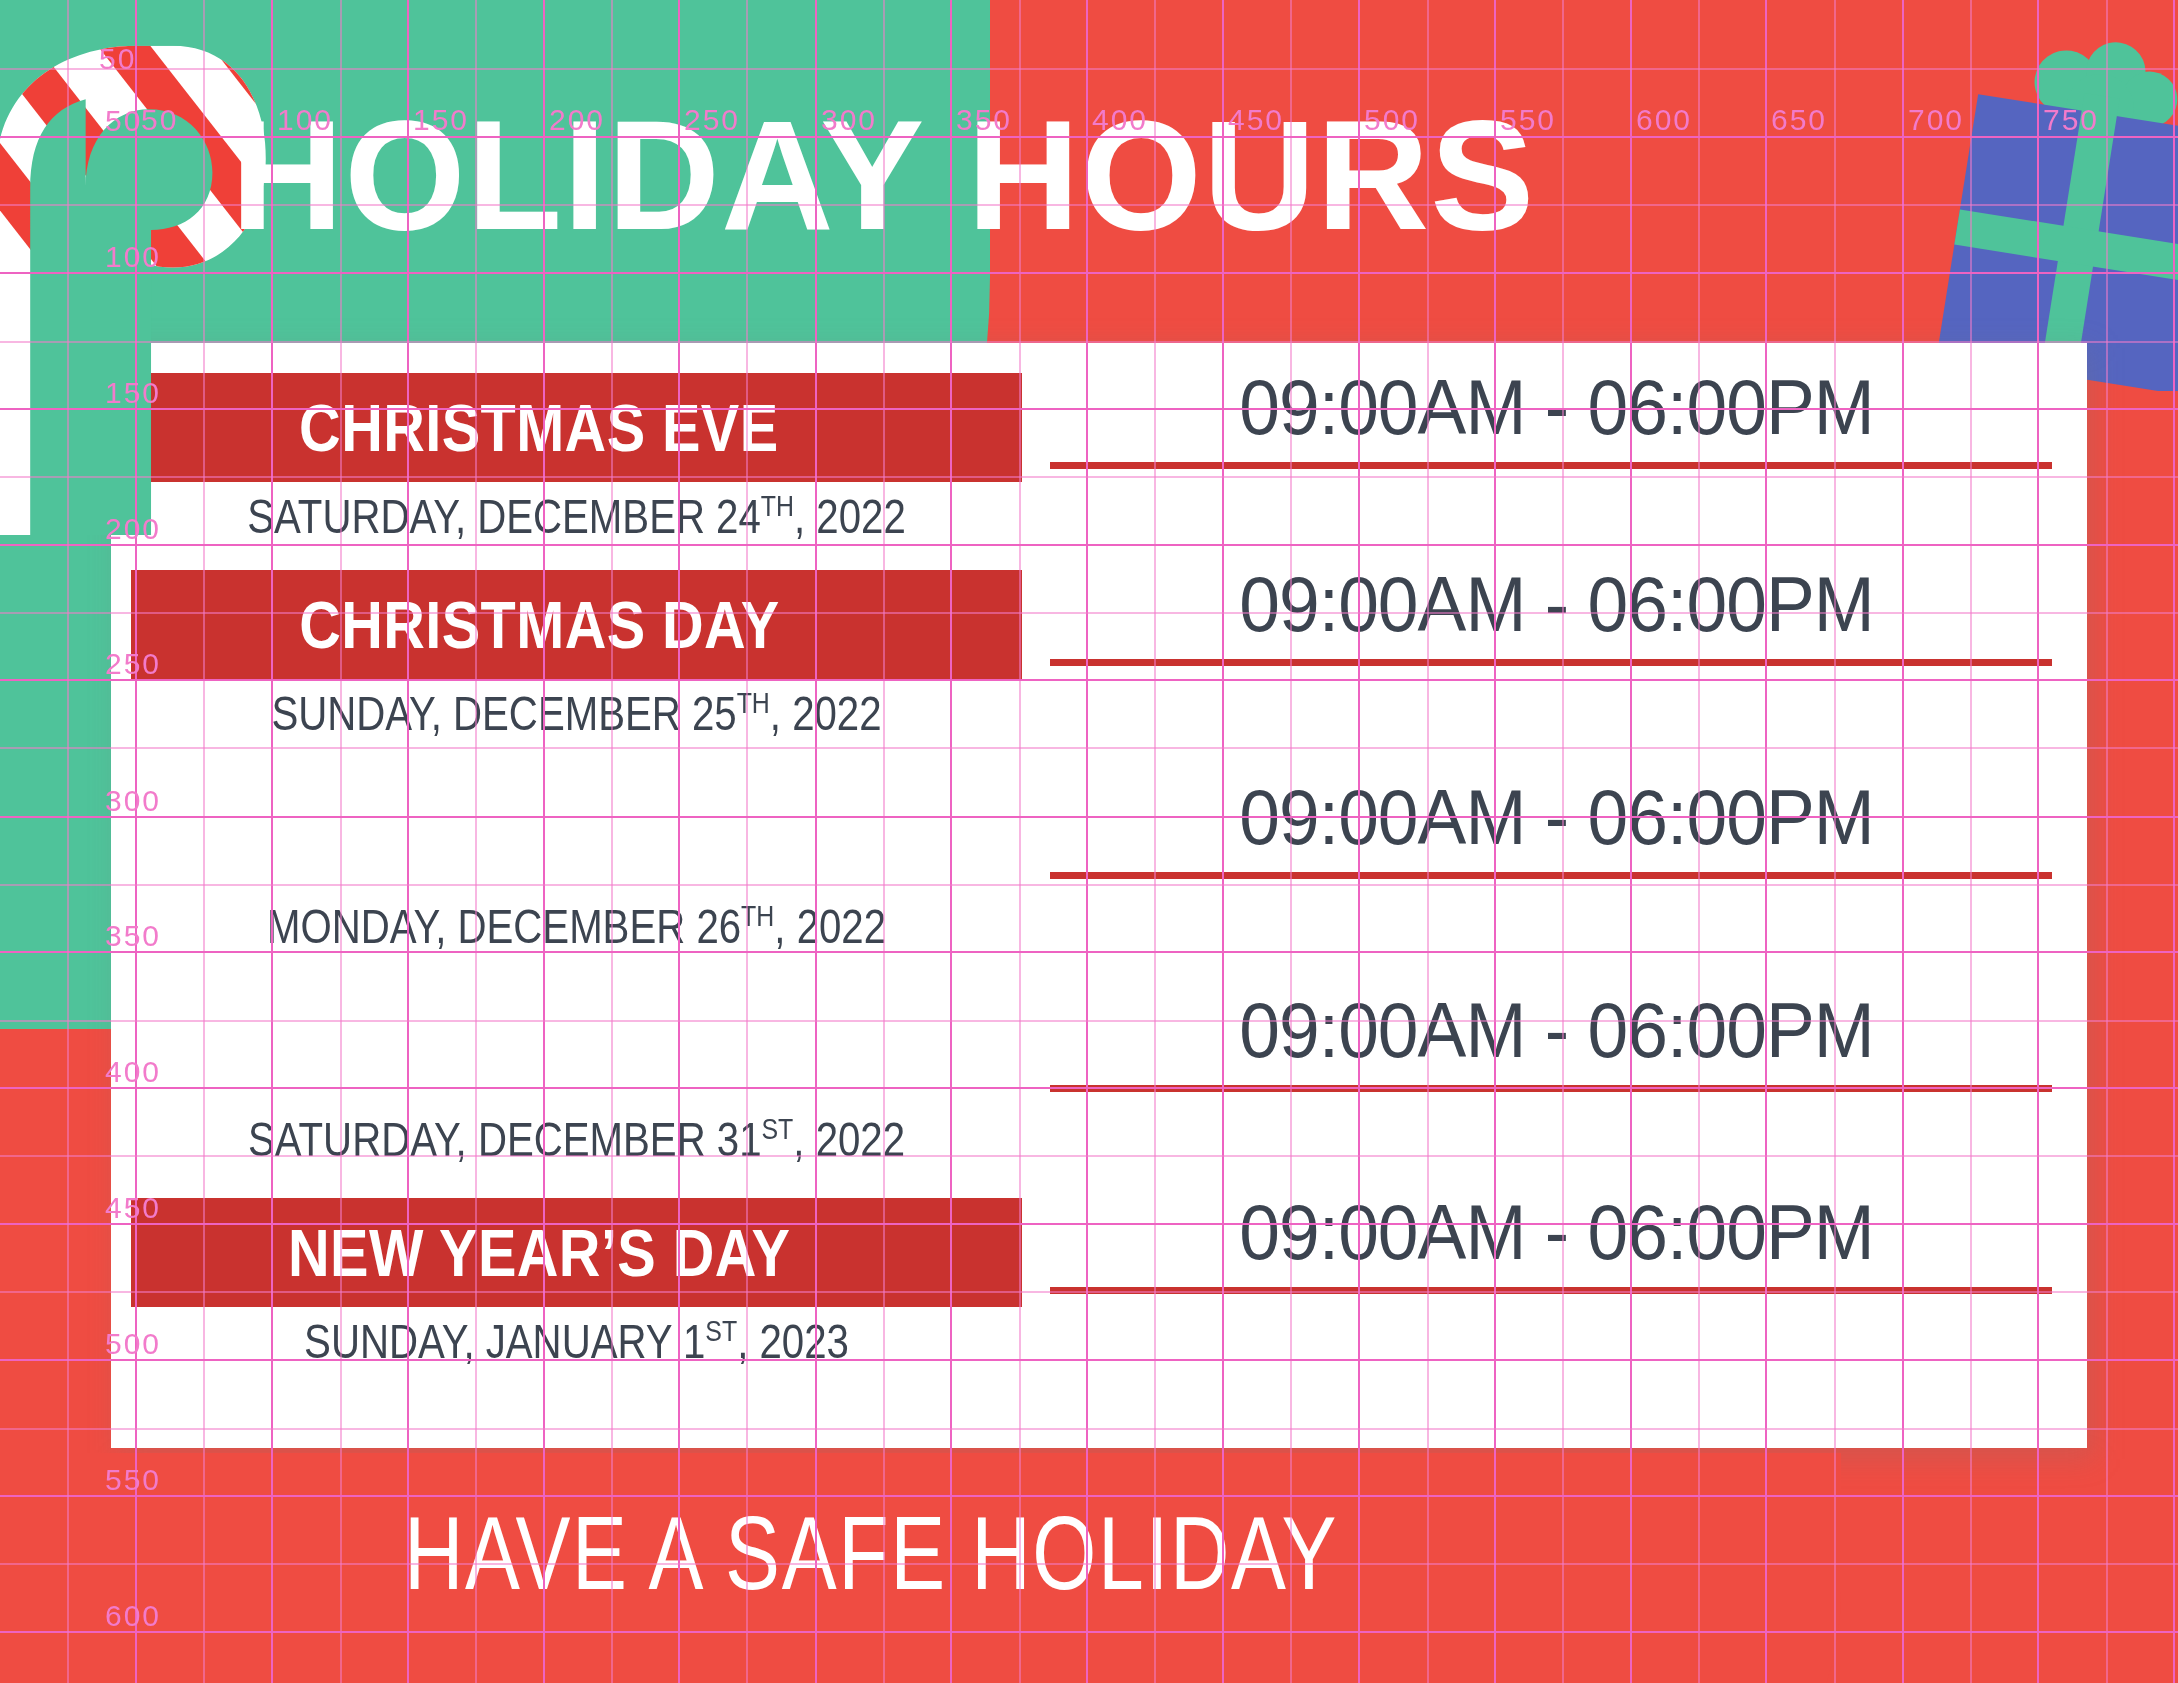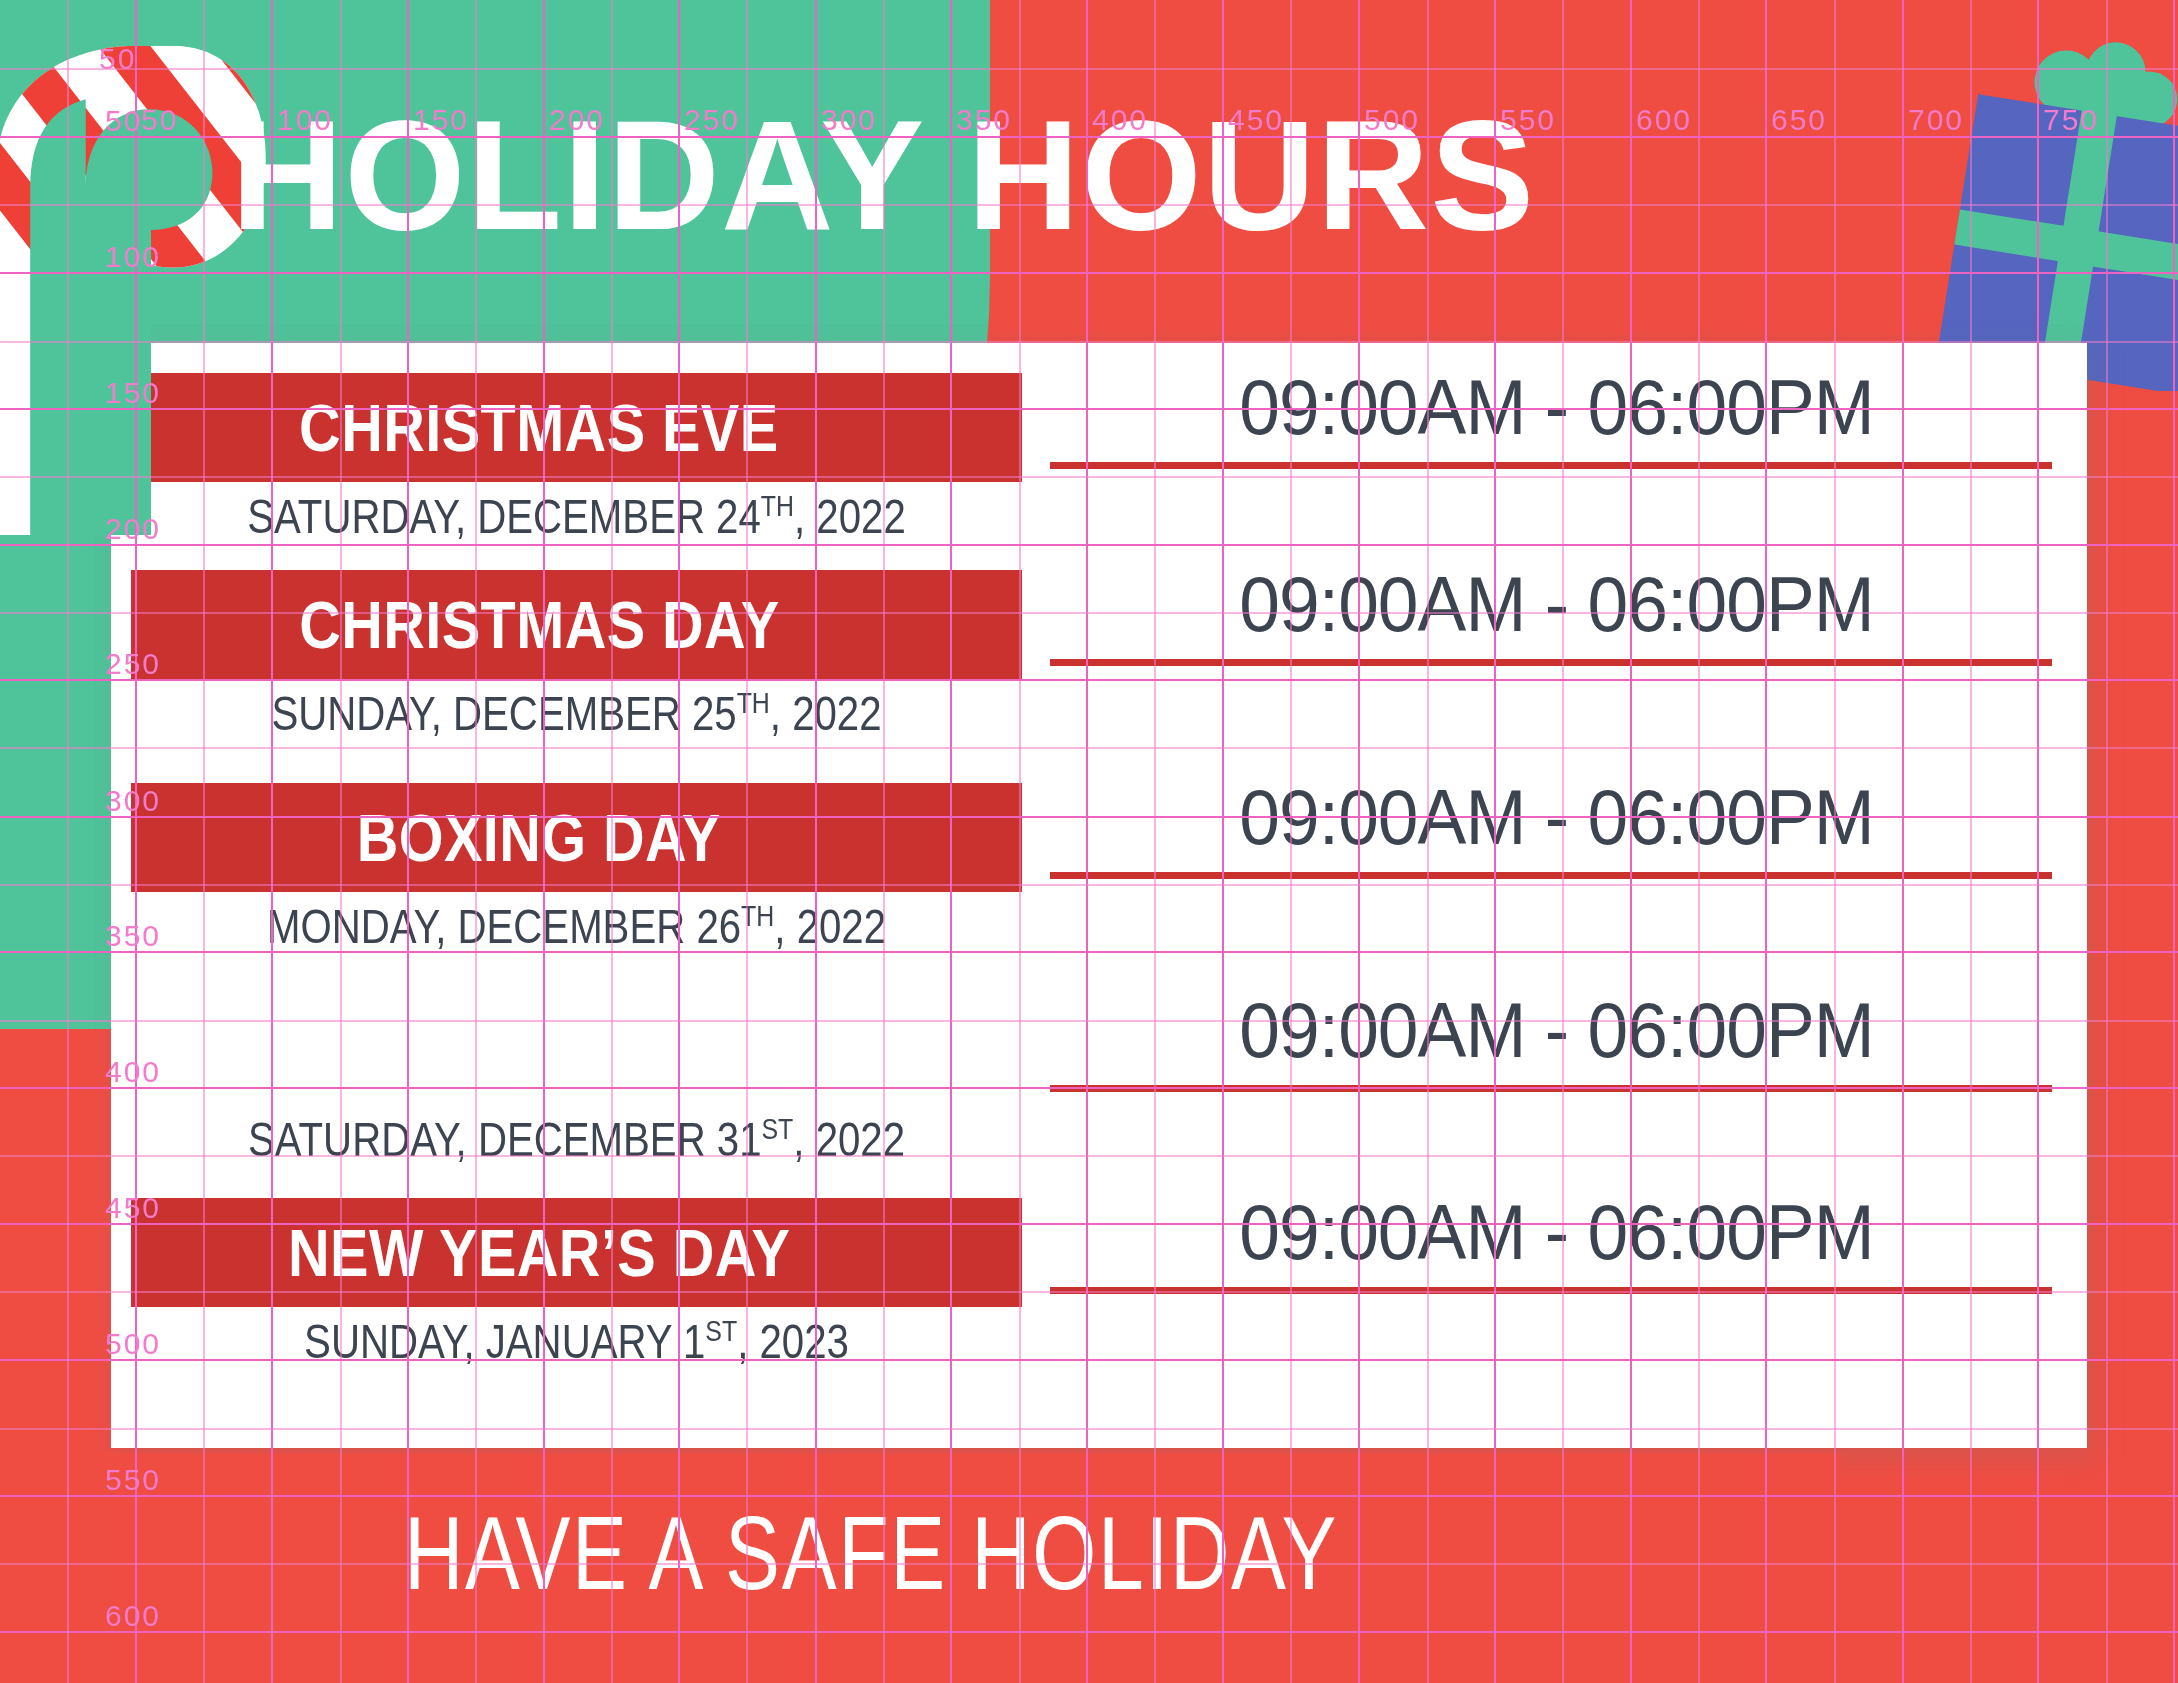--- a/index.html
+++ b/index.html
@@ -341,23 +341,20 @@
           <span class="holiday-name">CHRISTMAS DAY</span>
         </div>
         <div class="date-line"><span>SUNDAY, DECEMBER 25</span><sup>TH</sup><span>, 2022</span></div>
         <div class="hours-cell">
           <div class="hours-text">09:00AM - 06:00PM</div>
           <div class="hours-rule"></div>
         </div>
       </div>
 
       <div class="row" style="top:426px;">
-        <div class="label-bar">
-          <span class="holiday-name">BOXING DAY</span>
-        </div>
         <div class="date-line"><span>MONDAY, DECEMBER 26</span><sup>TH</sup><span>, 2022</span></div>
         <div class="hours-cell">
           <div class="hours-text">09:00AM - 06:00PM</div>
           <div class="hours-rule"></div>
         </div>
       </div>
 
       <div class="row" style="top:639px;">
         <div class="date-line"><span>SATURDAY, DECEMBER 31</span><sup>ST</sup><span>, 2022</span></div>
         <div class="hours-cell">

